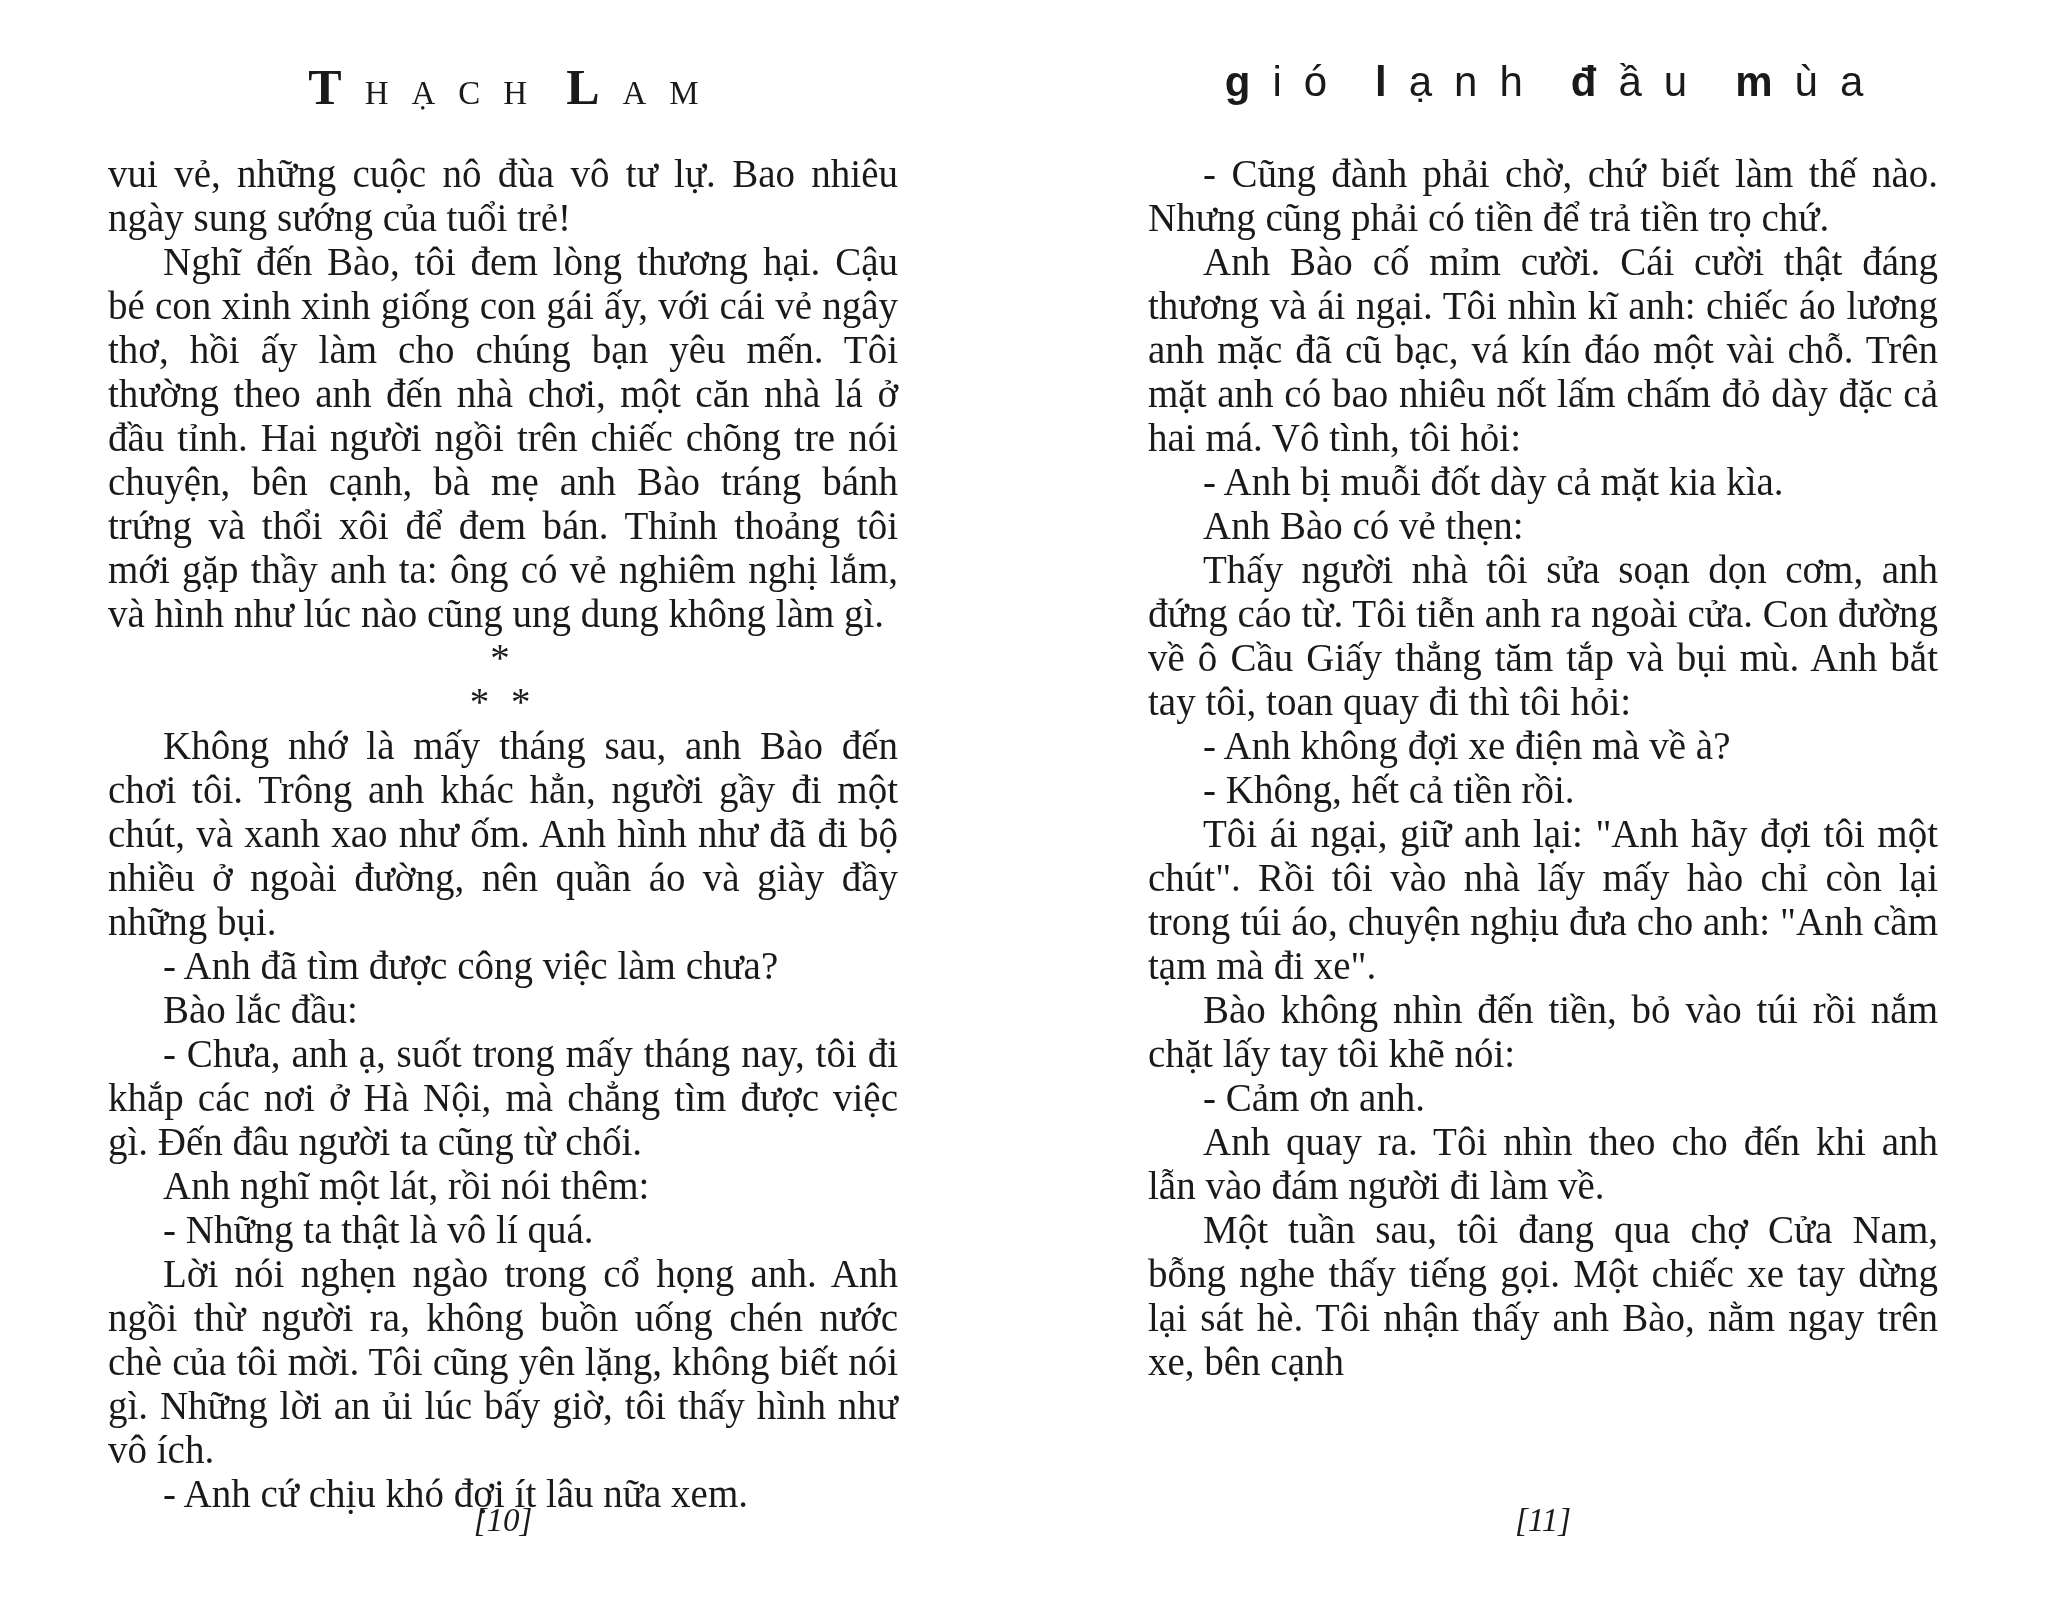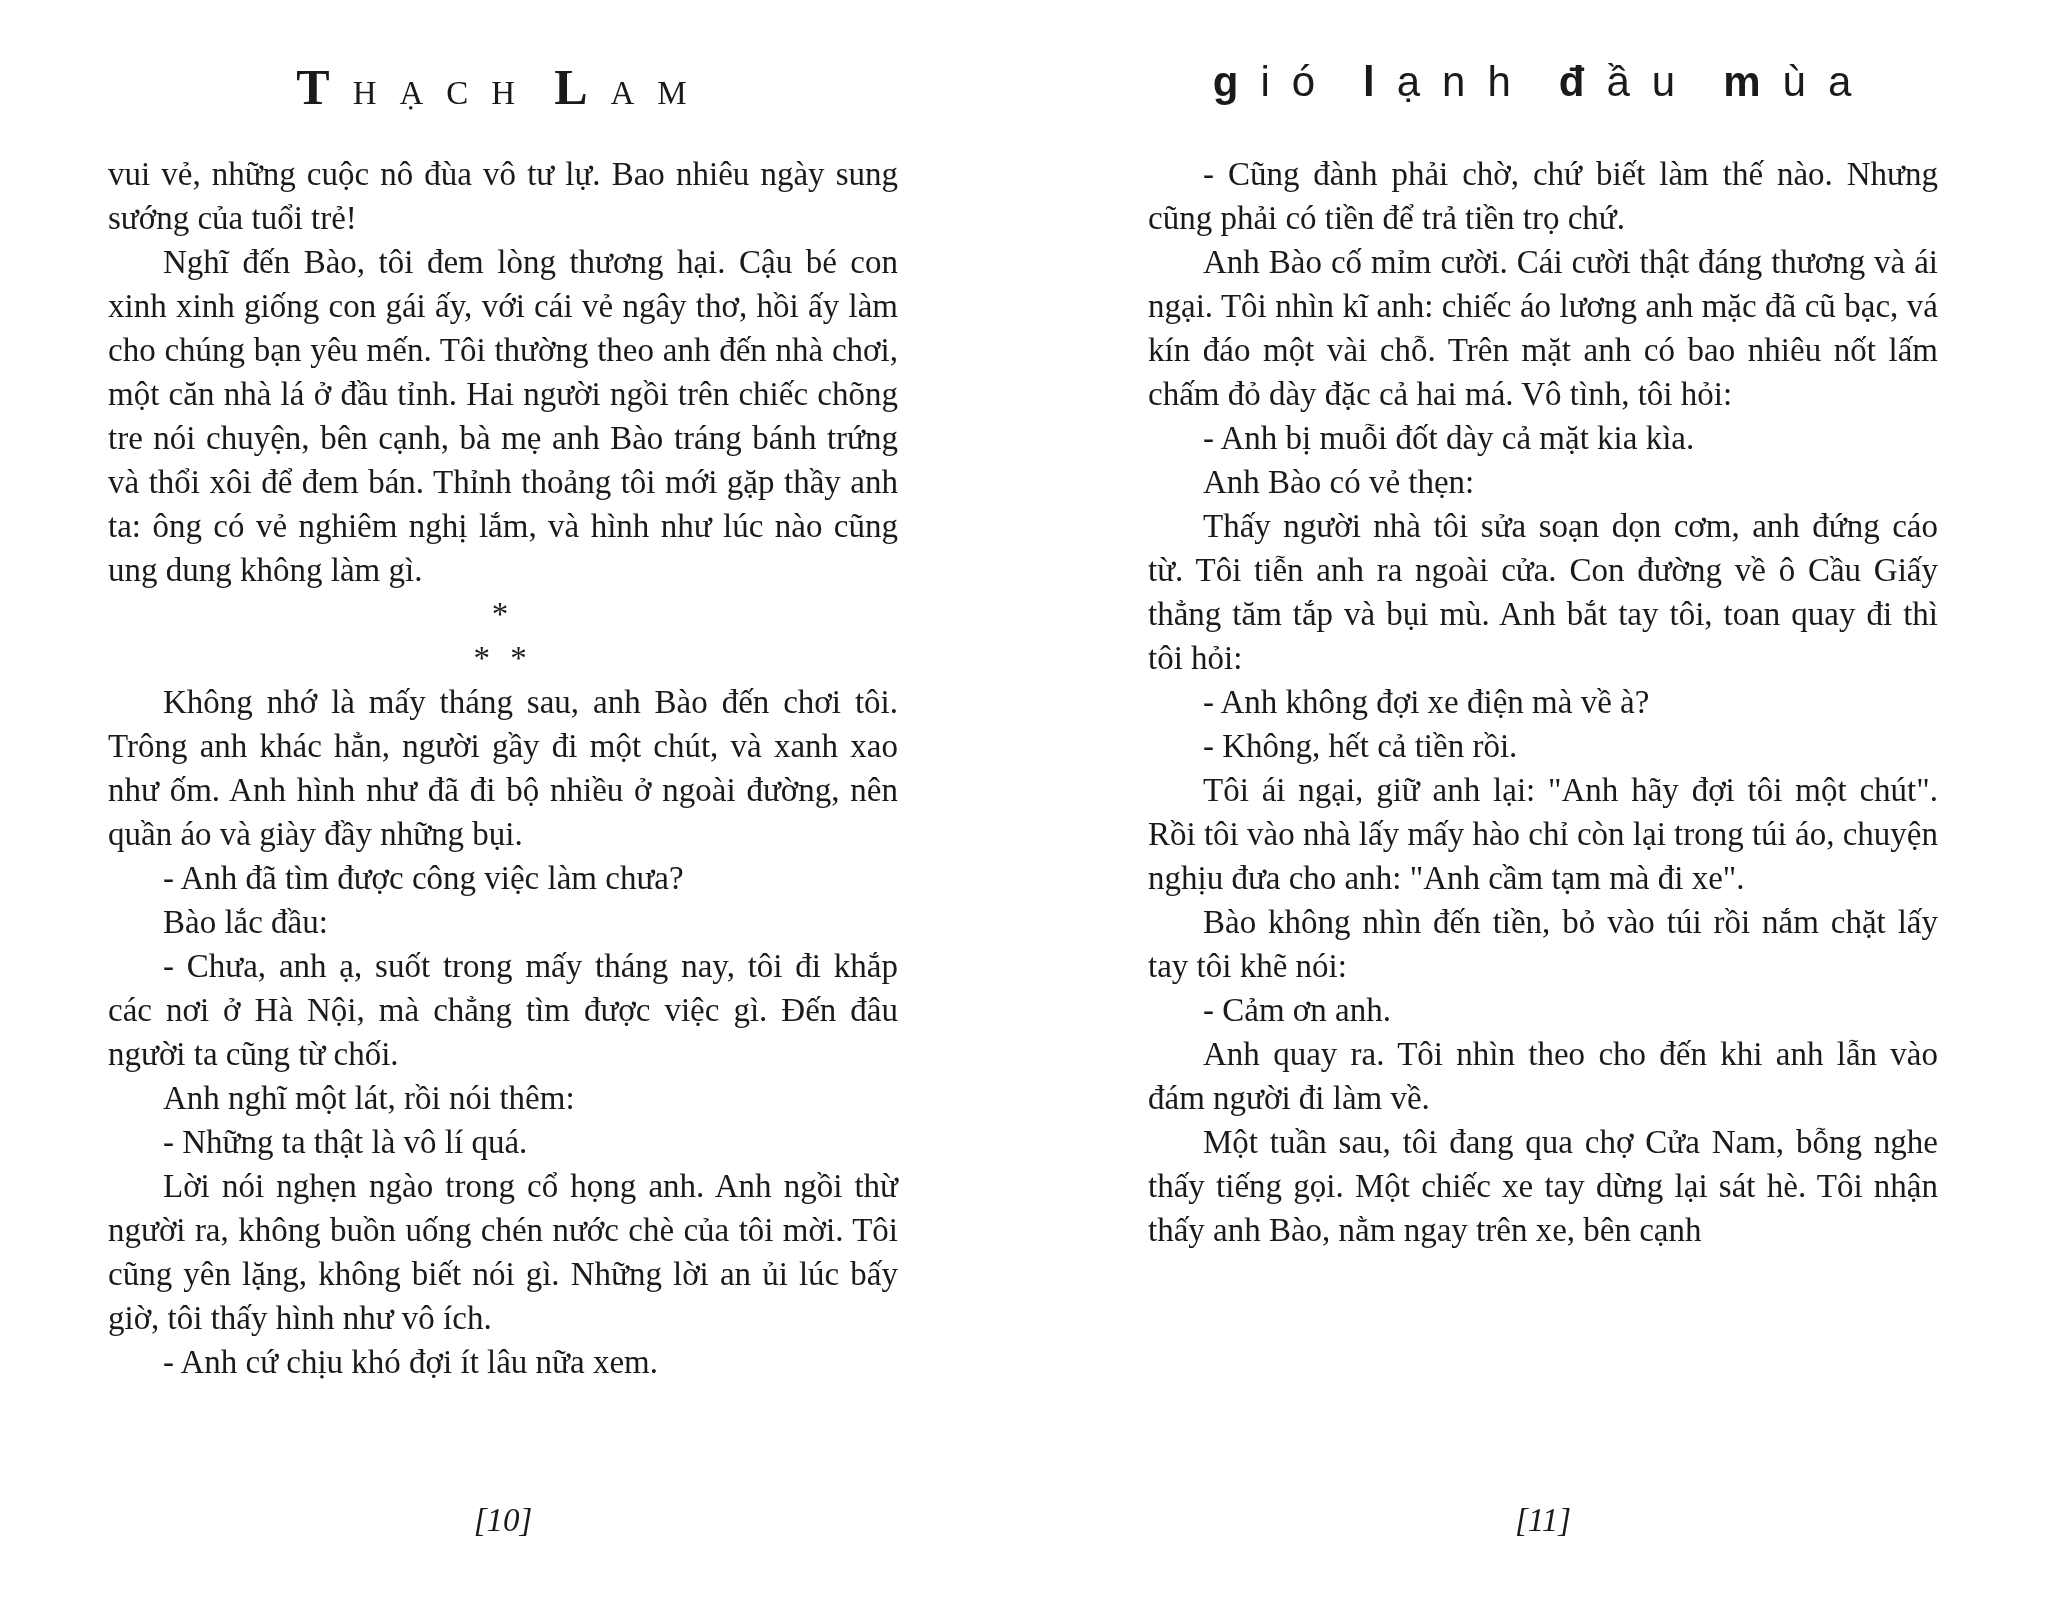--- a/index.html
+++ b/index.html
@@ -19,21 +19,21 @@
     position: absolute;
     top: 0;
     height: 1615px;
   }
   .page-left  { left: 108px;  width: 790px; }
   .page-right { left: 1148px; width: 790px; }
 
   .running-head {
     position: absolute;
     top: 58px;
-    left: 0;
+    left: 12px;
     width: 100%;
     text-align: center;
     white-space: nowrap;
   }
   
   .author-header {
     font-family: "Liberation Serif", "DejaVu Serif", serif;
     font-size: 33px;
     letter-spacing: 23px;
     font-weight: 400;
@@ -54,21 +54,21 @@
   .title-header .word { margin-right: 26px; }
   .title-header .word:last-child { margin-right: 0; }
   .title-header .lead { font-weight: 700; }
 
   .page-body {
     position: absolute;
     top: 152px;
     left: 0;
     width: 100%;
     font-family: "Liberation Serif", "DejaVu Serif", serif;
-    font-size: 33px;
+    font-size: 39px;
     line-height: 44px;
     text-align: justify;
     color: #1a1a1a;
   }
   .page-body p {
     margin: 0;
     padding: 0;
     text-indent: 55px;
   }
   .page-body p.continuation { text-indent: 0; }

